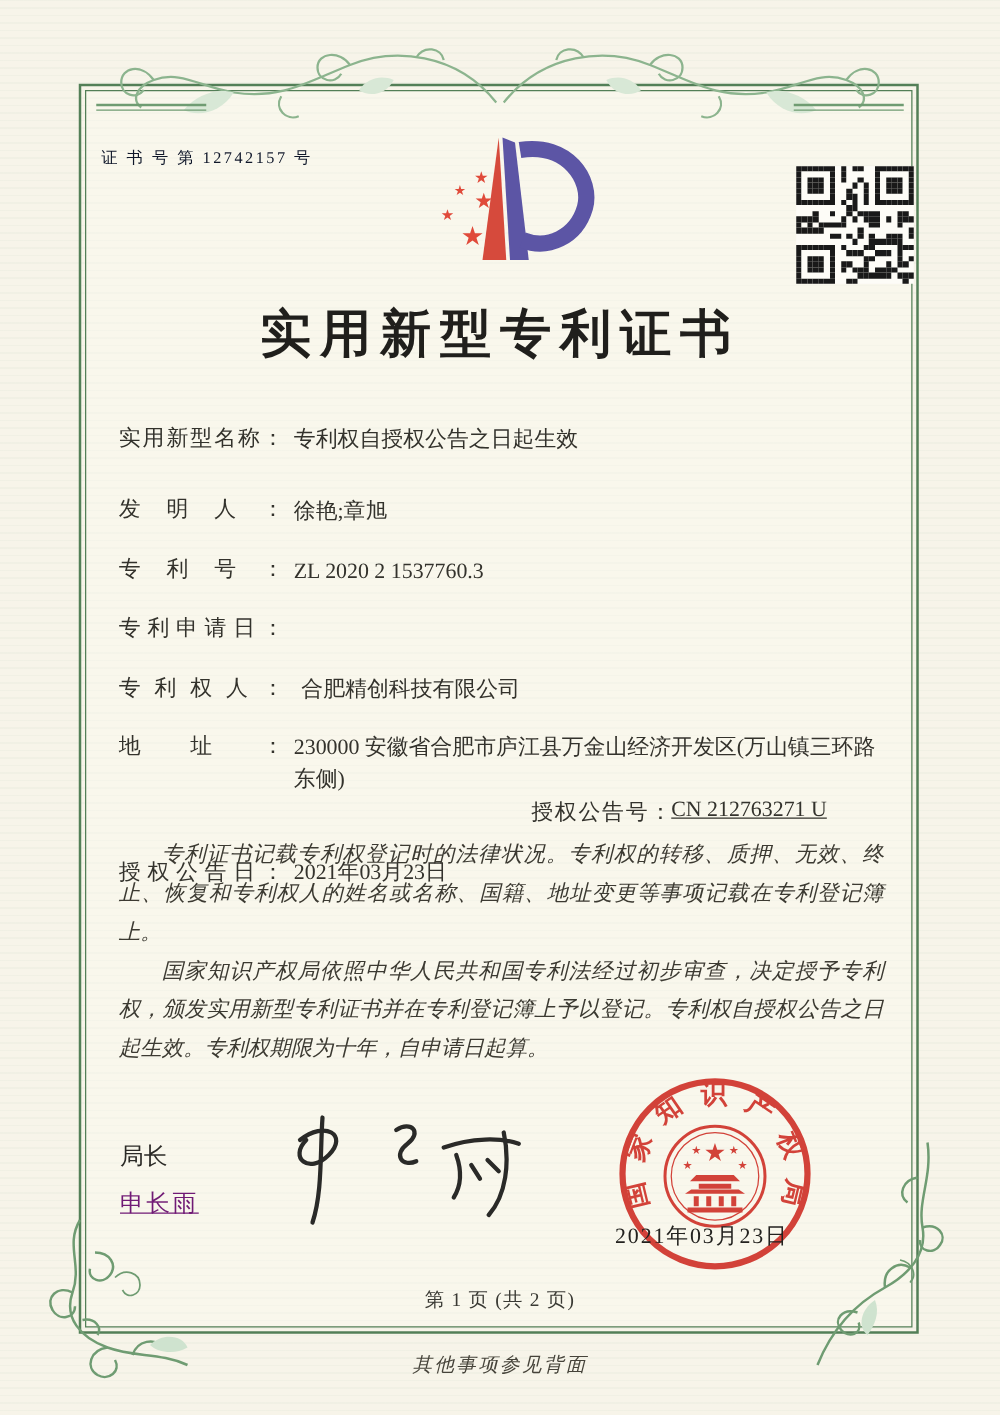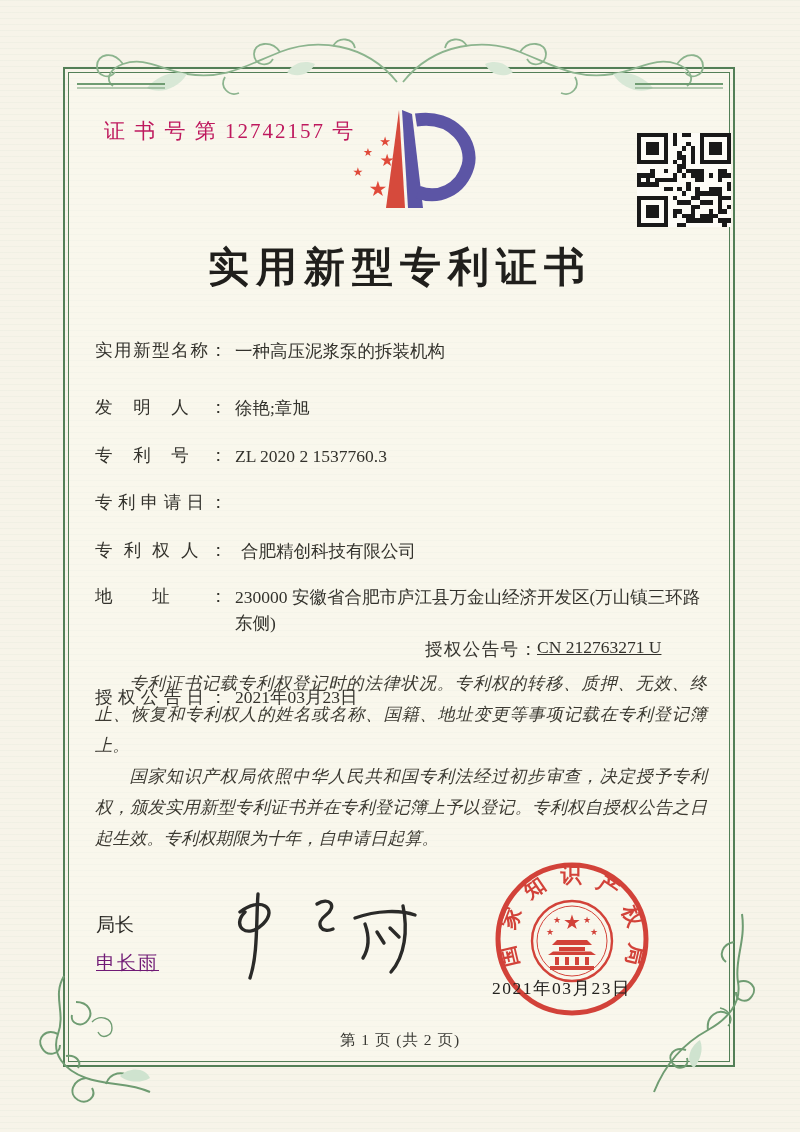--- a/index.html
+++ b/index.html
@@ -16,22 +16,22 @@
     background:repeating-linear-gradient(180deg, rgba(185,205,185,.10) 0 1px, transparent 1px 6px);
   }
   .frame{
     position:absolute;left:68px;top:72px;width:660px;height:988px;
     border:1px solid #537f57;
     outline:2.5px solid #537f57;outline-offset:3px;
     background:rgba(253,251,243,.35);
   }
   .ornament{position:absolute;pointer-events:none;}
   .cert-no{
-    position:absolute;left:104px;top:117px;
-    font-size:21px;letter-spacing:2px;color:#be185d;
+    position:absolute;left:81px;top:117px;
+    font-size:13px;letter-spacing:2px;color:#0f172a;
   }
   .logo{position:absolute;left:328px;top:106px;width:152px;height:124px;}
   .qr{position:absolute;left:637px;top:133px;width:94px;height:94px;background:#fdfcf7;}
   .qr .qm{background:#191919;}
   .title{
     position:absolute;left:0;top:240px;width:800px;text-align:center;
     font-size:41px;font-weight:600;letter-spacing:7px;color:#201f1c;
   }
   .fields{position:absolute;left:95px;top:338px;width:612px;font-size:17.5px;color:#33322c;}
   .frow{position:absolute;left:0;display:flex;align-items:flex-start;width:612px;}
@@ -572,21 +572,21 @@
       <div></div>
       <div class="qm"></div>
       <div></div>
     </div>
 
   <div class="title">实用新型专利证书</div>
 
   <div class="fields">
     <div class="frow" style="top:0px;">
       <span class="flabel">实用新型名称：</span>
-      <span class="fvalue">一种高压泥浆泵的拆装机构</span>
+      <span class="fvalue">专利权自授权公告之日起生效</span>
     </div>
     <div class="frow" style="top:57px;">
       <span class="flabel">发明人：</span>
       <span class="fvalue">徐艳;章旭</span>
     </div>
     <div class="frow" style="top:105px;">
       <span class="flabel">专利号：</span>
       <span class="fvalue">ZL 2020 2 1537760.3</span>
     </div>
     <div class="frow" style="top:152px;">
@@ -659,14 +659,15 @@
         <rect x="3" y="18" width="4" height="8"></rect>
         <rect x="13" y="18" width="4" height="8"></rect>
         <rect x="-22" y="27" width="44" height="4"></rect>
       </g>
     </g>
   </svg>
 
   <div class="seal-date">2021年03月23日</div>
 
   <div class="page-info">第 1 页 (共 2 页)</div>
+  <div class="back-note">其他事项参见背面</div>
 
 </div>
 
 </body></html>

